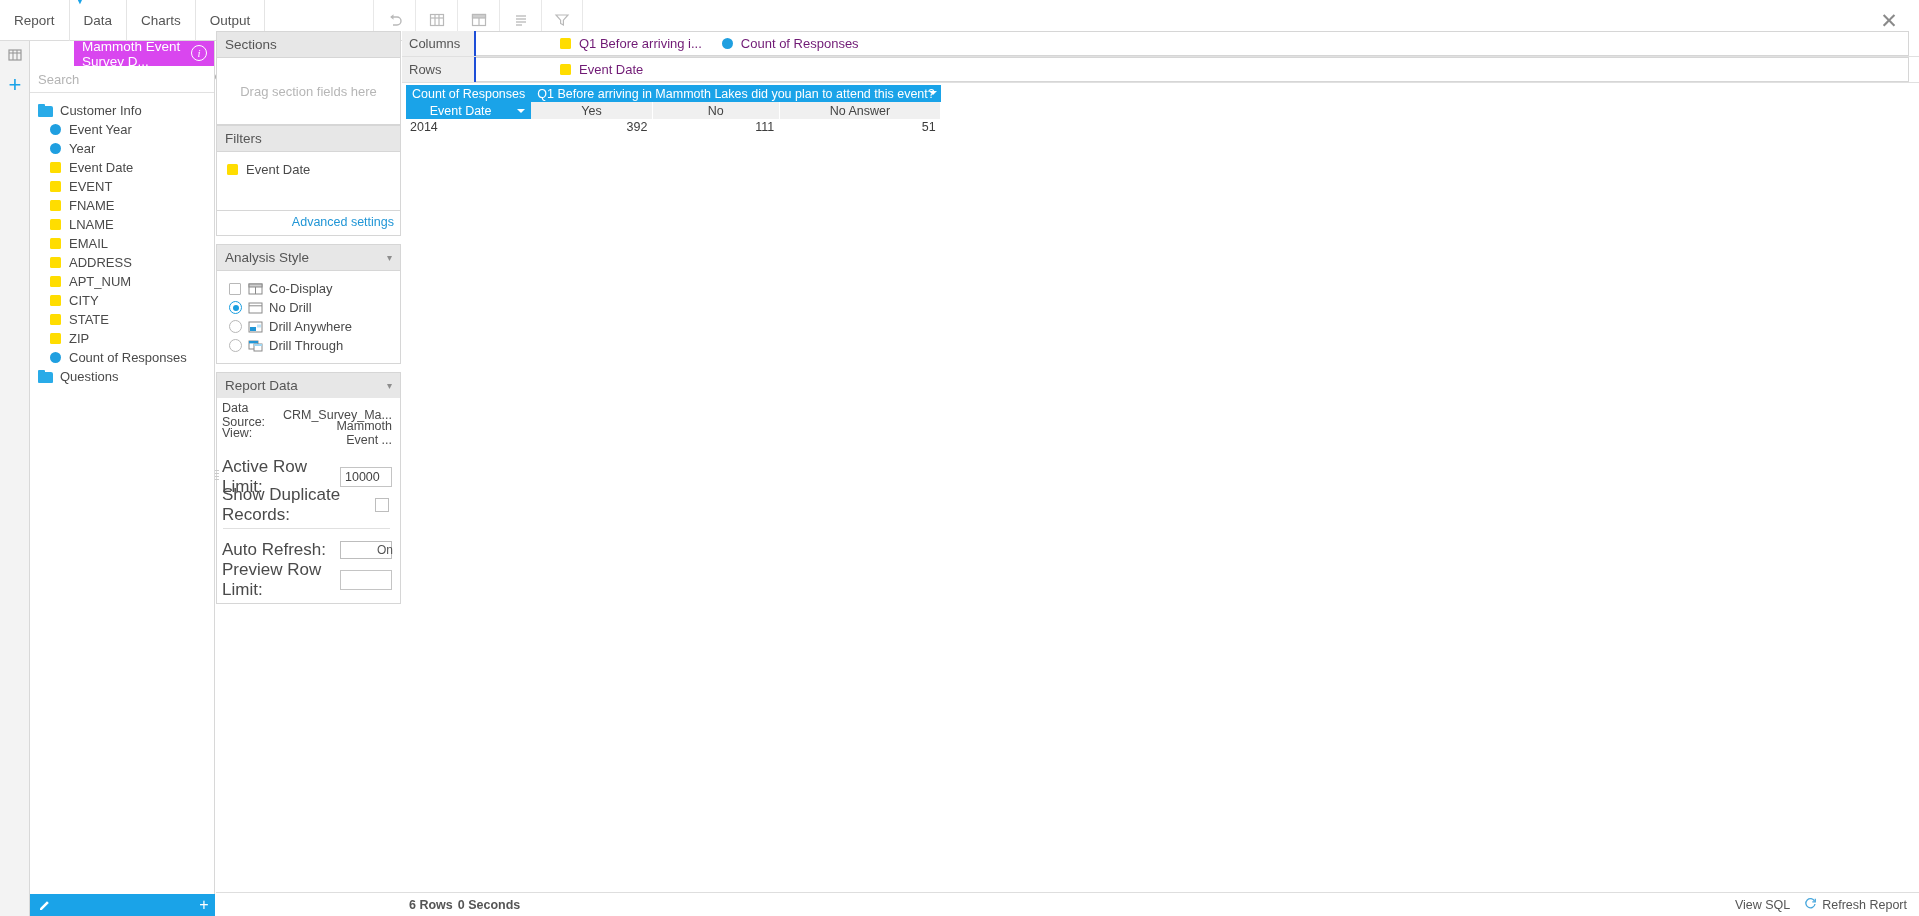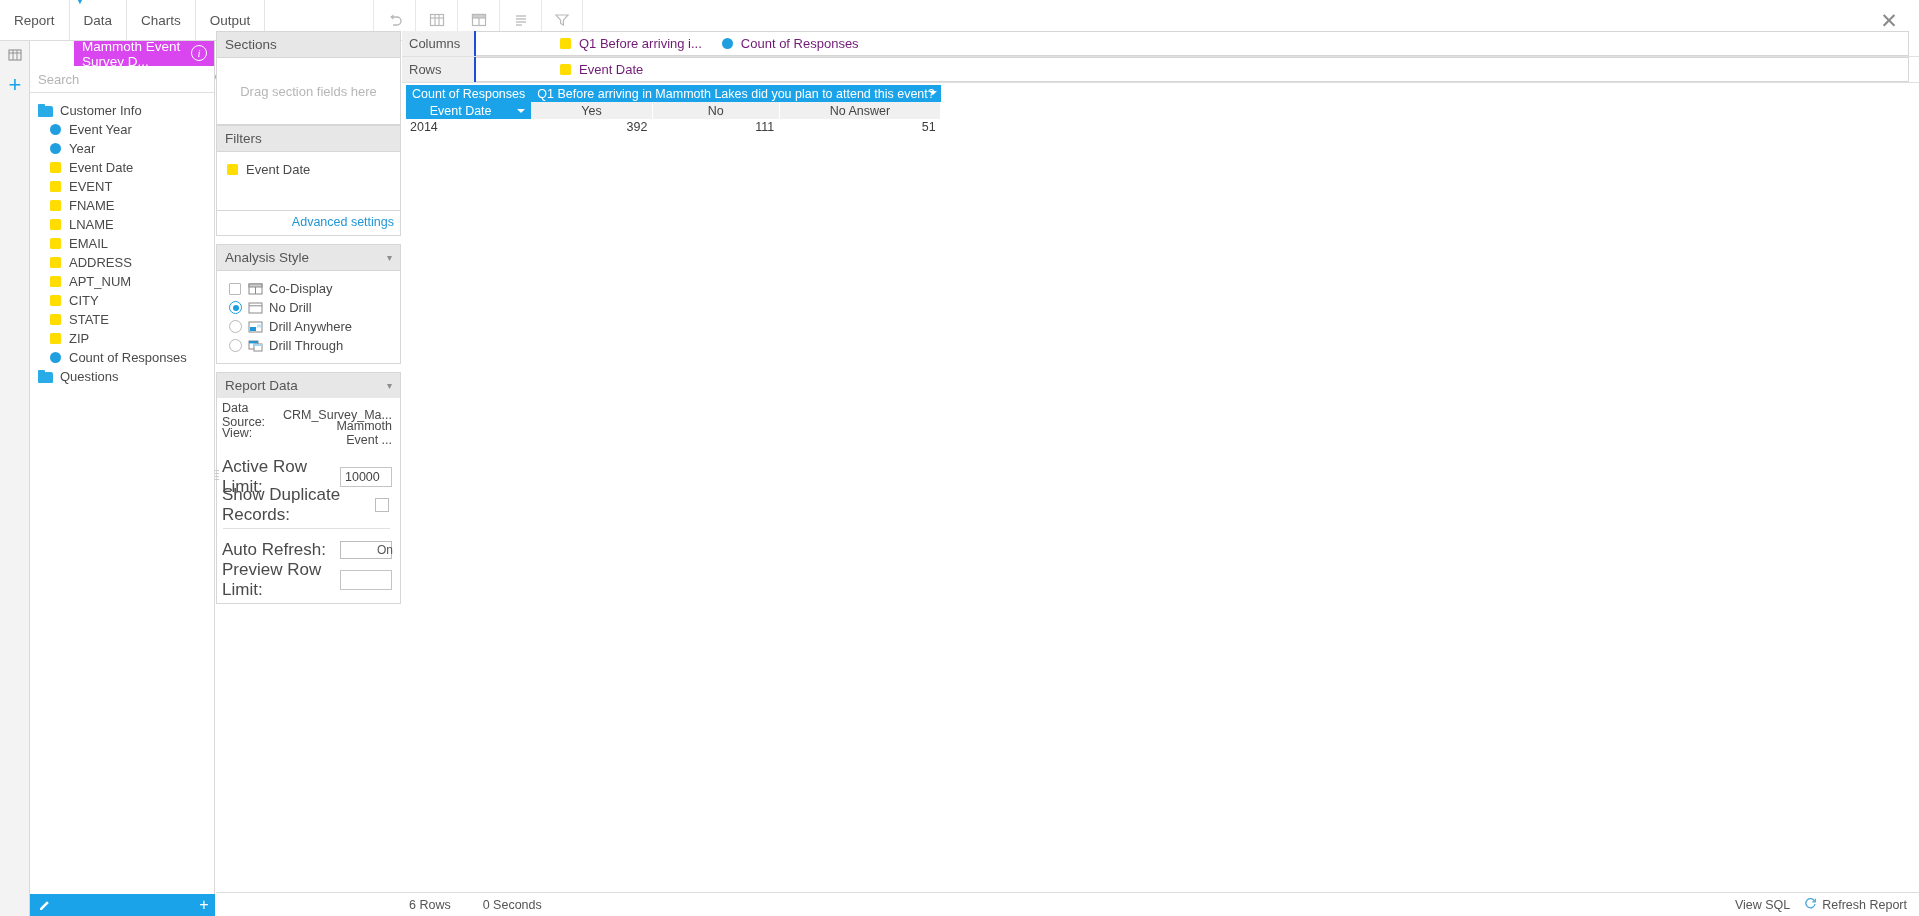--- a/index.html
+++ b/index.html
@@ -210,21 +210,21 @@
   }
   .cell-lbl { background:#ffffff; color:#3c3c3c; height:15px; padding-left:4px; text-align:left; }
   .cell-num { background:#ffffff; color:#3c3c3c; height:15px; padding-right:5px; text-align:right; }
 
   
   .statusbar {
     position:absolute; left:402px; bottom:0; right:0; height:24px;
     background:#ffffff; border-top:1px solid #dedede;
     display:flex; align-items:center; font-size:12.5px; color:#555;
   }
-  .statusbar .left { padding-left:7px; display:flex; gap:32px; }
+  .statusbar .left { padding-left:7px; display:flex; gap:5px;font-weight:bold; }
   .statusbar .right { margin-left:auto; display:flex; align-items:center; gap:14px; padding-right:12px; }
   .statusbar .right .refresh { display:flex; align-items:center; gap:5px; }
   .leftfoot {
     position:absolute; left:216px; bottom:0; width:186px; height:24px;
     background:#ffffff; border-top:1px solid #dedede;
   }
   .midcol-bottom-blank {
     position:absolute; left:216px; top:711px; width:185px; height:181px; background:#ffffff;
   }
 </style>

